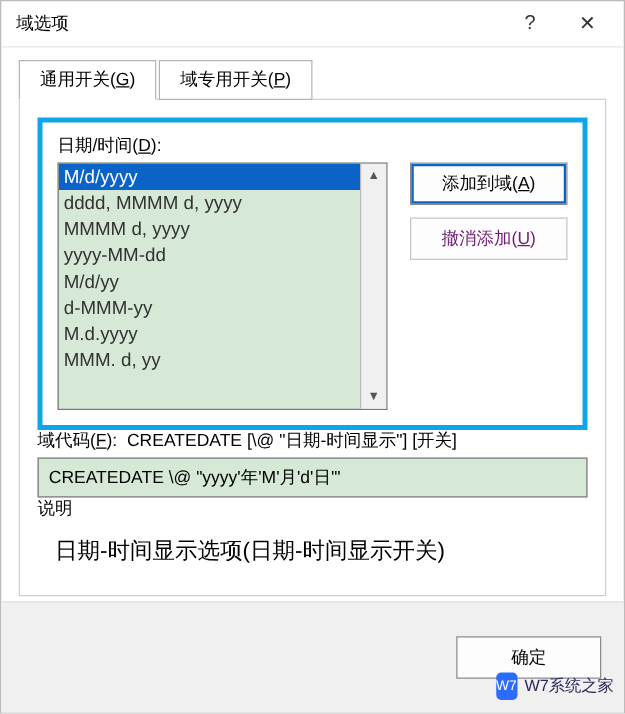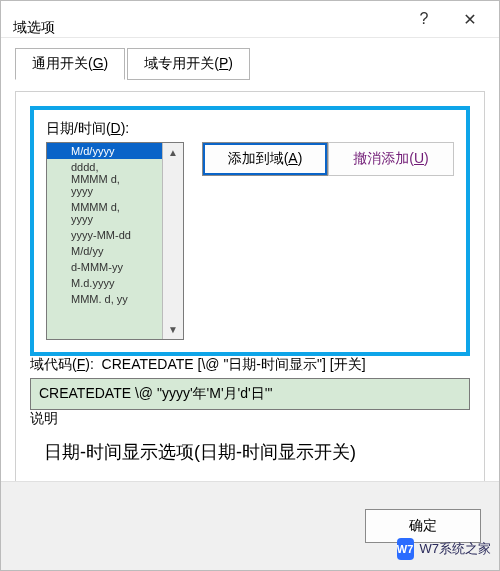--- a/index.html
+++ b/index.html
@@ -1,46 +1,46 @@
 <!DOCTYPE html>
 <html><head>
 <meta charset="utf-8">
 <style>
 html,body{margin:0;padding:0;font-family:"Microsoft YaHei","Segoe UI",Tahoma,sans-serif;font-size:14px;background:#fff;color:#000}
 .window{width:500px;height:571px;border:1px solid #bbb;box-sizing:border-box;position:relative;background:#fff}
-.titlebar{height:36px;display:flex;align-items:flex-end;padding:0 6px 0 12px;border-bottom:1px solid #e8e8e8}
+.titlebar{height:36px;display:flex;align-items:center;padding:0 6px 0 12px;border-bottom:1px solid #e8e8e8}
 .titlebar .title{flex:1;font-size:14px}
 .titlebar .tbtn{width:46px;height:36px;display:flex;align-items:center;justify-content:center;font-size:16px;color:#333}
-.tabs{display:flex;padding:10px 14px 12px 14px;margin-bottom:-1px}
+.tabs{display:flex;padding:10px 14px 0 14px;margin-bottom:-1px}
 .tab{padding:6px 16px;border:1px solid #b5b5b5;background:#fff;font-size:14px;margin-right:2px;position:relative}
 .tab.active{border-bottom:1px solid #fff;z-index:2}
 .tab .u{text-decoration:underline}
 .panel{margin:0 14px;border:1px solid #d0d0d0;padding:14px 14px 20px 14px}
 .redbox{border:4px solid #0ea5e9;padding:10px 12px 12px 12px;margin-bottom:0}
 .fieldlabel{font-size:14px;margin-bottom:4px}
 .fieldlabel .u{text-decoration:underline}
 .listrow{display:flex;align-items:flex-start}
 .listwrap{display:flex;border:1px solid #7a7a7a;width:330px;box-sizing:border-box;background:#d6e9d6}
 .list{flex:1;height:196px;overflow:hidden}
-.list .item{padding:2px 24px;font-size:11px;color:#333}
+.list .item{padding:2px 4px;font-size:15px;color:#333}
 .list .item.selected{background:#0a64c8;color:#fff}
 .scroll{width:20px;border-left:1px solid #bbb;background:#f0f0f0;display:flex;flex-direction:column;justify-content:space-between;align-items:center;padding:4px 0}
 .scroll .arr{font-size:10px;color:#555}
-.btns{margin-left:18px;display:flex;flex-direction:row}
+.btns{margin-left:18px;display:flex;flex-direction:column}
 .pbtn{min-width:100px;padding:7px 12px;border:1px solid #8a8a8a;background:#fdfdfd;font-size:14px;margin-bottom:10px;text-align:center}
 .pbtn.primary{box-shadow:0 0 0 2px #0a64c8 inset}
 .pbtn.disabled{color:#701a75;border-color:#c6c6c6}
 .pbtn .u{text-decoration:underline}
 .codebox{border:1px solid #7a7a7a;background:#d6e9d6;padding:6px 8px;font-size:14px;margin-top:4px}
 .section{}
 .desc{padding:8px 6px 4px 14px;font-size:18px}
 .footer{position:absolute;bottom:0;left:0;right:0;height:56px;border-top:1px solid #e0e0e0;display:flex;align-items:center;justify-content:flex-end;padding:16px 14px;background:#f0f0f0}
 .footer .pbtn{min-width:90px;margin:0 4px}
 .wm{position:absolute;right:8px;bottom:10px;display:flex;align-items:center;font-size:13px;color:#2a2a5a}
-.wm .logo{width:17px;height:22px;background:#2b6cff;border-radius:4px;margin-right:6px;display:flex;align-items:center;justify-content:center;color:#fff;font-weight:bold;font-size:11px}
+.wm .logo{width:17px;height:22px;background:#2b6cff;border-radius:4px;margin-right:6px;display:flex;align-items:center;justify-content:center;color:#fff;font-weight:normal;font-size:11px}
 </style>
 </head>
 <body>
 
 <div class="window">
 
   <div class="titlebar">
     <div class="title">域选项</div>
     <div class="tbtn">?</div>
     <div class="tbtn">✕</div>

